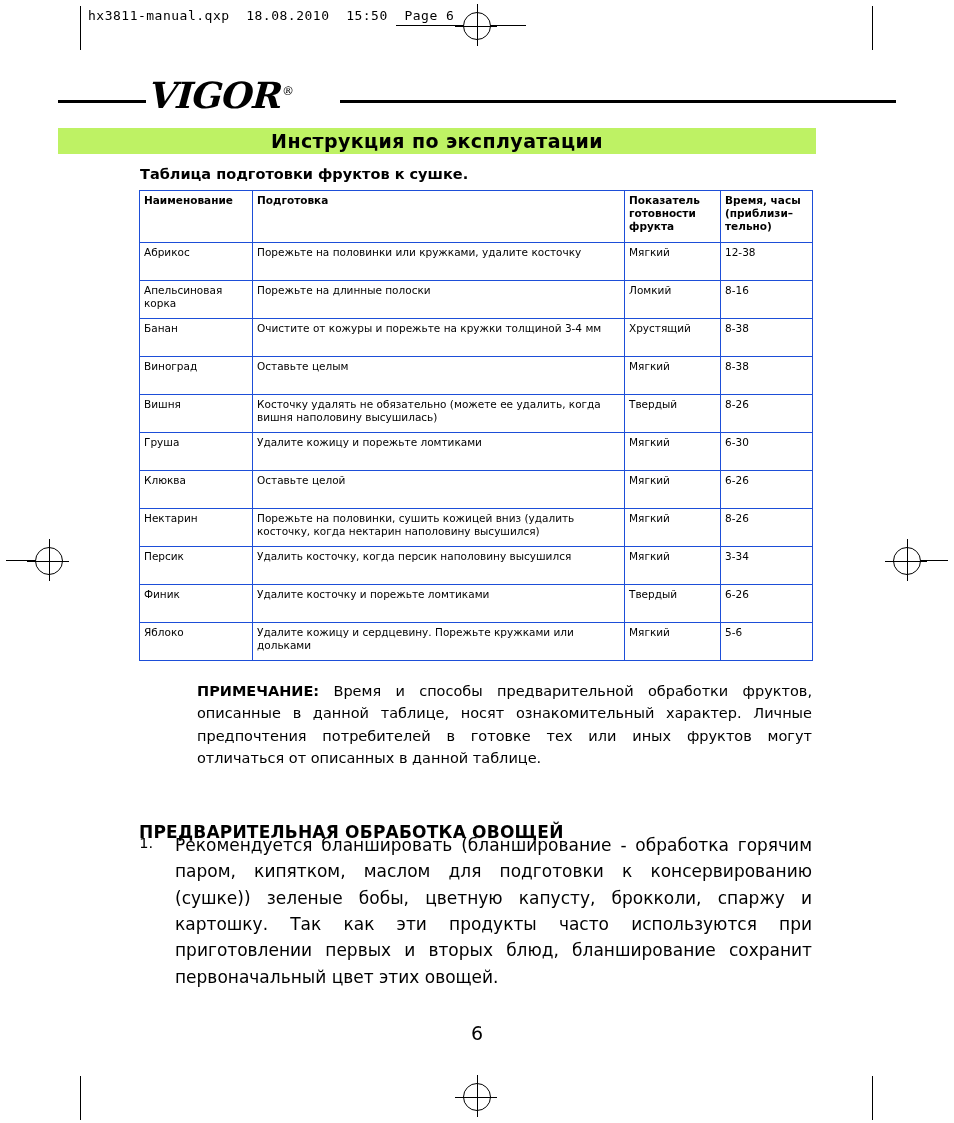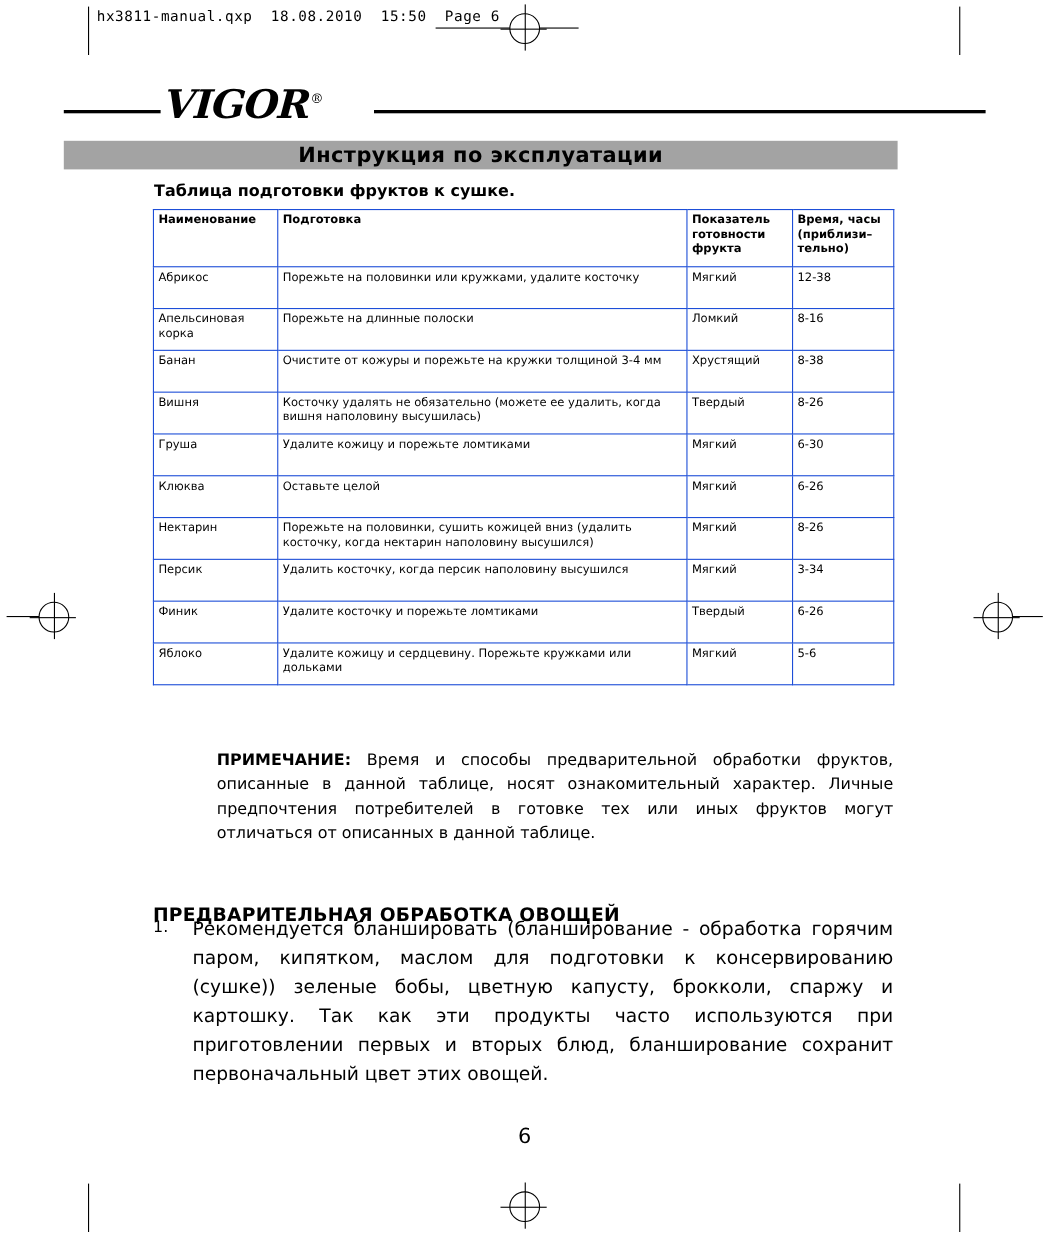--- a/index.html
+++ b/index.html
@@ -97,21 +97,21 @@
     font-style: normal;
     font-weight: normal;
   }
 
   .banner {
     position: absolute;
     left: 58px;
     top: 128px;
     width: 758px;
     height: 26px;
-    background: #a3a3a3;
+    background: #bef264;
     text-align: center;
     font-size: 19px;
     font-weight: bold;
     line-height: 26px;
     letter-spacing: 0.4px;
   }
 
   .subtitle {
     position: absolute;
     left: 140px;
@@ -266,20 +266,26 @@
           <td>Ломкий</td>
           <td>8-16</td>
         </tr>
       <tr class="r">
           <td>Банан</td>
           <td>Очистите  от кожуры и порежьте  на кружки   толщиной 3-4  мм</td>
           <td>Хрустящий</td>
           <td>8-38</td>
         </tr>
       <tr class="r">
+          <td>Виноград</td>
+          <td>Оставьте целым</td>
+          <td>Мягкий</td>
+          <td>8-38</td>
+        </tr>
+      <tr class="r">
           <td>Вишня</td>
           <td>Косточку удалять не обязательно (можете ее удалить, когда вишня наполовину высушилась)</td>
           <td>Твердый</td>
           <td>8-26</td>
         </tr>
       <tr class="r">
           <td>Груша</td>
           <td>Удалите кожицу и порежьте ломтиками</td>
           <td>Мягкий</td>
           <td>6-30</td>

